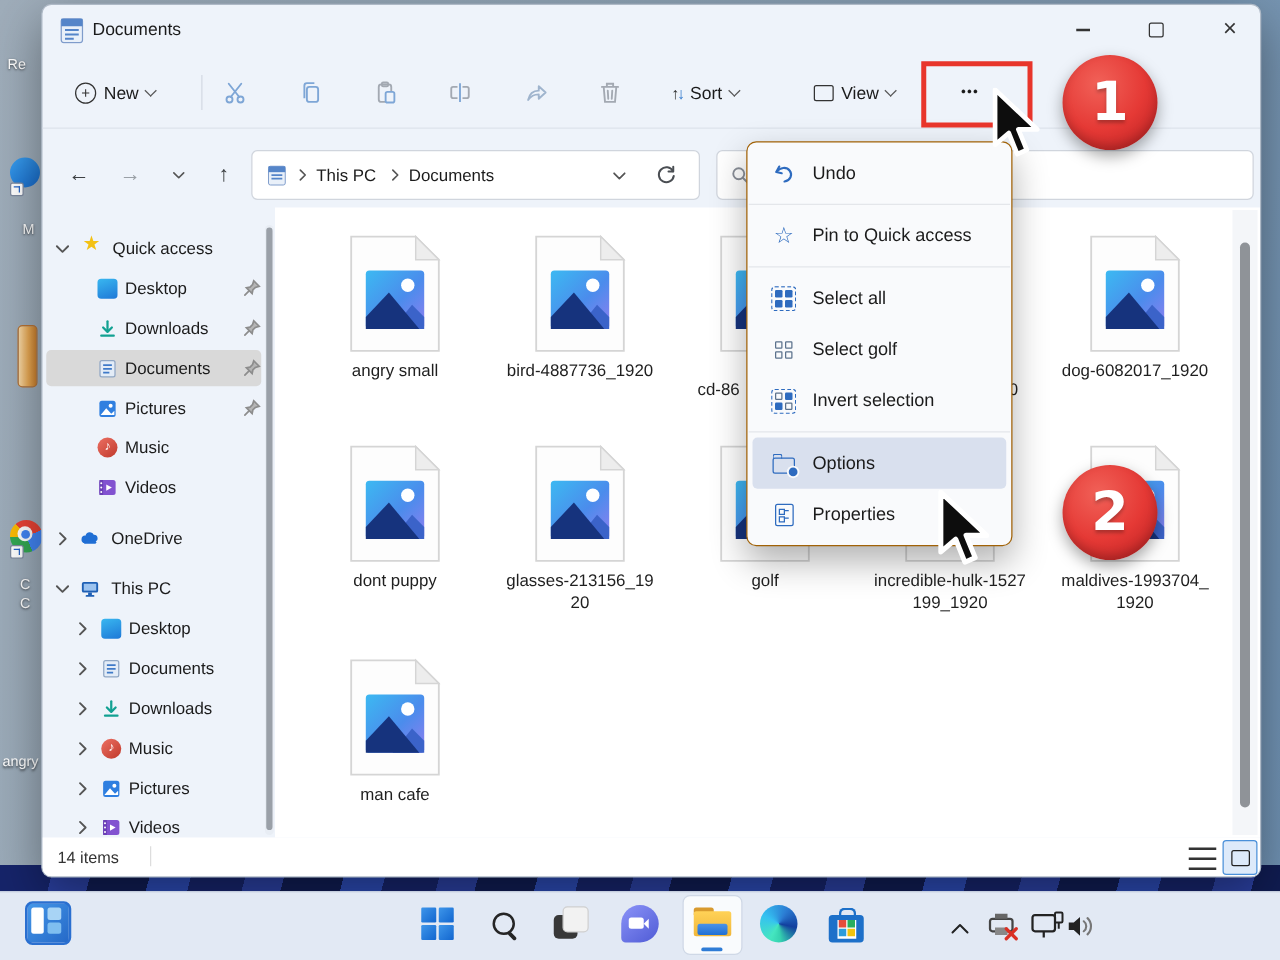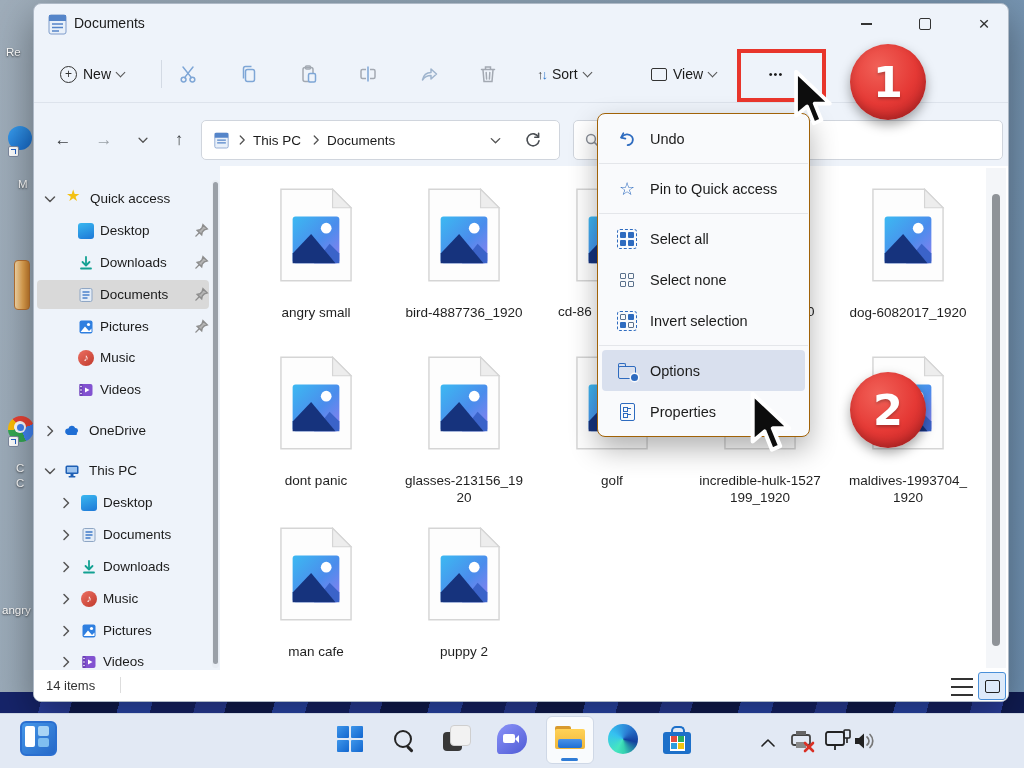--- a/index.html
+++ b/index.html
@@ -36,21 +36,21 @@
   .sb-row{position:absolute;left:0;width:178px;height:28px;font-size:13.5px;color:#1b1b1b;}
   .sb-sel{position:absolute;left:3px;width:172px;height:29px;background:#d9d9d9;border-radius:4px;}
   .sb-lab{position:absolute;top:6px;}
   .icon16{position:absolute;width:16px;height:16px;top:6px;}
   .pin{position:absolute;left:160px;top:6px;width:15px;height:15px;}
   
   #content{position:absolute;left:186px;top:162px;width:788px;height:504px;background:#fff;}
   .grid-row{position:absolute;left:22px;width:740px;display:flex;}
   .cell{width:148px;display:flex;flex-direction:column;align-items:center;}
   .ficon{width:74px;height:96px;}
-  .flabel{margin-top:21px;width:124px;text-align:center;font-size:13.5px;line-height:17px;color:#1f1f1f;word-break:break-all;}
+  .flabel{margin-top:5px;width:124px;text-align:center;font-size:13.5px;line-height:17px;color:#1f1f1f;word-break:break-all;}
   .frag{position:absolute;font-size:13.5px;color:#1f1f1f;}
   .vscroll{position:absolute;left:766px;top:2px;width:20px;height:500px;background:#f4f6f9;}
   .vthumb{position:absolute;left:6px;top:26px;width:8px;height:452px;background:#8f9398;border-radius:4px;}
   .sb-scroll{position:absolute;left:178px;top:176px;width:7px;height:488px;background:#e8edf4;border-radius:4px;}
   .sb-thumb{position:absolute;left:1px;top:2px;width:5px;height:482px;background:#9aa0a8;border-radius:3px;}
   
   #statusbar{position:absolute;left:0;top:666px;width:100%;height:31px;background:#fff;font-size:13px;color:#333;}
   .st-div{position:absolute;left:86px;top:7px;width:1px;height:16px;background:#ddd;}
   .viewtgl-list{position:absolute;left:917px;top:674px;width:22px;height:18px;display:flex;flex-direction:column;justify-content:space-between;}
   .viewtgl-list i{display:block;height:2.4px;background:#333;}
@@ -512,21 +512,21 @@
         <div class="flabel">dog-6082017_1920</div>
       </div>
     </div>
     <span class="frag" style="left:338px;top:138px;">cd-86</span>
     <span class="frag" style="left:587px;top:138px;">0</span>
     <div class="grid-row" style="top:189px;">
       <div class="cell">
         <svg class="ficon">
             <use href="#sym-imgfile"></use>
           </svg>
-        <div class="flabel">dont panic</div>
+        <div class="flabel">dont puppy</div>
       </div>
       <div class="cell">
         <svg class="ficon">
             <use href="#sym-imgfile"></use>
           </svg>
         <div class="flabel">glasses-213156_1920</div>
       </div>
       <div class="cell">
         <svg class="ficon">
             <use href="#sym-imgfile"></use>
@@ -545,26 +545,20 @@
           </svg>
         <div class="flabel">maldives-1993704_1920</div>
       </div>
     </div>
     <div class="grid-row" style="top:360px;">
       <div class="cell">
         <svg class="ficon">
             <use href="#sym-imgfile"></use>
           </svg>
         <div class="flabel">man cafe</div>
-      </div>
-      <div class="cell">
-        <svg class="ficon">
-            <use href="#sym-imgfile"></use>
-          </svg>
-        <div class="flabel">puppy 2</div>
       </div>
       <div class="cell"></div>
     </div>
     <div class="vscroll">
         <div class="vthumb"></div>
       </div>
   </div>
 
   <div id="statusbar">
     <span style="position:absolute;left:12px;top:8px;">14 items</span>
@@ -610,21 +604,21 @@
   </div>
   <div class="mi">
     <span class="mic">
       <span class="sq-grid">
           <i class="sq-o"></i>
           <i class="sq-o"></i>
           <i class="sq-o"></i>
           <i class="sq-o"></i>
         </span>
     </span>
-    <span class="mlab">Select none</span>
+    <span class="mlab">Select golf</span>
   </div>
   <div class="mi">
     <span class="mic">
       <span class="dashbox">
           <span class="sq-grid">
             <i class="sq-o"></i>
             <i class="sq-f"></i>
             <i class="sq-f"></i>
             <i class="sq-o"></i>
           </span>

